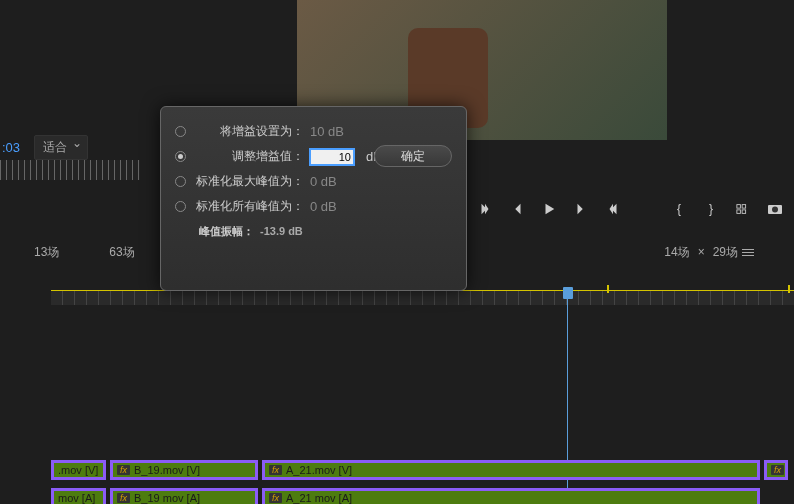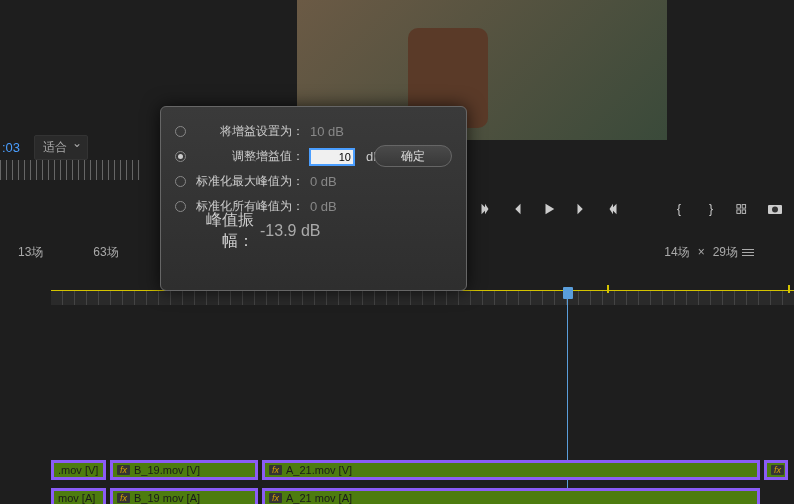--- a/index.html
+++ b/index.html
@@ -17,21 +17,21 @@
     
     
     .ruler { position: absolute; left: 0; top: 160px; width: 140px; height: 20px; background: repeating-linear-gradient(90deg, #666 0, #666 1px, #232323 1px, #232323 6px); }
     
     
     .transport { position: absolute; right: 10px; top: 200px; display: flex; gap: 14px; align-items: center; }
     .transport-btn { width: 18px; height: 18px; color: #ccc; display: flex; align-items: center; justify-content: center; cursor: pointer; }
     .transport svg { width: 14px; height: 14px; fill: #ccc; }
     
     
-    .seq-tabs { position: absolute; left: 0; top: 240px; width: 100%; height: 24px; display: flex; align-items: center; gap: 0; padding-left: 8px; font-size: 12px; color: #aaa; }
+    .seq-tabs { position: absolute; left: 0; top: 240px; width: 100%; height: 24px; display: flex; align-items: center; gap: 0; padding-left: 24px; font-size: 12px; color: #aaa; }
     .seq-tab { padding: 4px 10px; margin-right: 30px; }
     .seq-tab.right { margin-left: auto; display: flex; align-items: center; gap: 4px; }
     .close-x { cursor: pointer; padding: 0 4px; }
     .menu-lines { width: 12px; display: flex; flex-direction: column; gap: 2px; }
     .menu-lines span { height: 1px; background: #aaa; }
     
     
     .watermark { position: absolute; left: 310px; top: 195px; font-size: 48px; font-weight: bold; color: rgba(200,200,200,0.4); font-style: italic; font-family: Georgia, serif; }
     .watermark small { font-size: 14px; font-weight: normal; display: block; margin-top: -8px; margin-left: 55px; letter-spacing: 1px; }
     
@@ -55,21 +55,21 @@
     .dialog-body { padding: 12px 14px; }
     .radio-row { display: flex; align-items: center; height: 25px; font-size: 12px; color: #ccc; }
     .radio { width: 11px; height: 11px; border: 1px solid #888; border-radius: 50%; margin-right: 8px; display: inline-flex; align-items: center; justify-content: center; cursor: pointer; }
     .radio.checked::after { content: ''; width: 5px; height: 5px; background: #ccc; border-radius: 50%; }
     .radio-label { width: 110px; text-align: right; margin-right: 6px; }
     .val-text { color: #888; font-size: 13px; width: 42px; }
     .val-input { width: 44px; height: 16px; background: #f0f0f0; border: 1px solid #4a9eff; outline: 1px solid #4a9eff; color: #000; font-size: 11px; text-align: right; padding-right: 2px; }
     .unit { margin-left: 12px; font-size: 13px; color: #ccc; }
     .dialog-buttons { position: absolute; right: 14px; top: 38px; display: flex; flex-direction: row; gap: 0; }
     .dlg-btn { width: 78px; height: 22px; background: linear-gradient(180deg, #4a4a4a, #383838); border: 1px solid #666; border-radius: 11px; color: #ddd; font-size: 12px; cursor: pointer; display: flex; align-items: center; justify-content: center; }
-    .peak-row { display: flex; align-items: center; height: 24px; font-size: 16px; color: #ccc; padding-left: 19px; }
+    .peak-row { display: flex; align-items: center; height: 24px; font-size: 11px; color: #ccc; padding-left: 19px; font-weight: bold; }
     .peak-label { width: 60px; text-align: right; margin-right: 6px; }
     .peak-val { color: #aaa; }
     .camera-icon svg { width: 16px; height: 12px; }
   </style>
 </head>
 <body>
 
 <div class="preview"></div>
 
 <div class="time-area">

